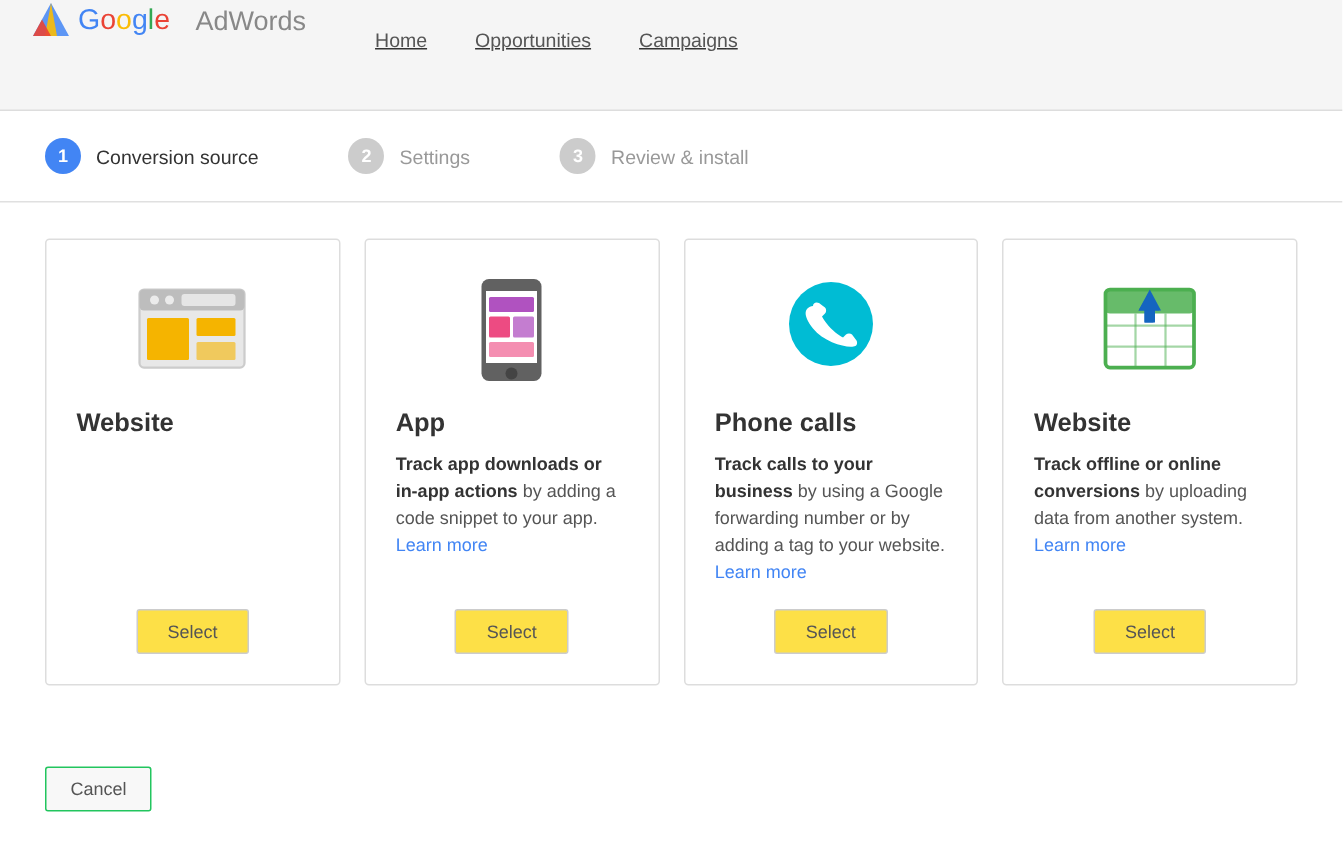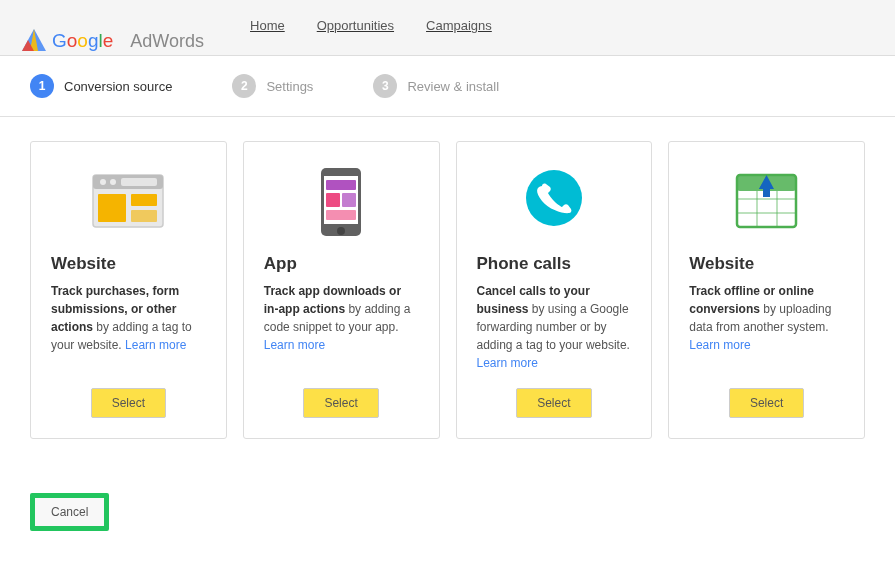--- a/index.html
+++ b/index.html
@@ -1,19 +1,19 @@
 <!DOCTYPE html>
 <html><head>
   <meta charset="utf-8">
   <style>
     * { box-sizing: border-box; margin: 0; padding: 0; }
     body { font-family: Arial, sans-serif; font-size: 13px; color: #333; background: #fff; width: 895px; min-height: 575px; }
 
     
-    .header { display: flex; align-items: flex-end; padding: 0 20px; height: 56px; background: #f5f5f5; border-bottom: 1px solid #ddd; }
+    .header { display: flex; align-items: flex-start; padding: 0 20px; height: 74px; background: #f5f5f5; border-bottom: 1px solid #ddd; }
     .logo { display: flex; align-items: center; margin-right: 30px; }
     nav { display: flex; align-items: center; gap: 0; text-decoration: underline; }
     .nav-item { padding: 0 16px; height: 56px; display: flex; align-items: center; font-size: 13px; color: #555; cursor: pointer; text-decoration: none; border-bottom: 3px solid transparent; }
     .nav-item.active { color: #4285f4; border-bottom: 3px solid #4285f4; font-weight: bold; }
 
     
     .stepper { display: flex; align-items: center; padding: 18px 30px; border-bottom: 1px solid #e0e0e0; background: #fff; }
     .step { display: flex; align-items: center; gap: 10px; margin-right: 60px; }
     .step-circle { width: 24px; height: 24px; border-radius: 50%; display: flex; align-items: center; justify-content: center; font-size: 12px; font-weight: bold; }
     .step-circle.active { background: #4285f4; color: #fff; }
@@ -31,21 +31,21 @@
     .card { border: 1px solid #ddd; border-radius: 3px; padding: 20px; flex: 1; display: flex; flex-direction: column; align-items: flex-start; }
     .card-icon { height: 80px; display: flex; align-items: center; justify-content: center; width: 100%; margin-bottom: 12px; }
     .card-title { font-size: 17px; font-weight: bold; color: #333; margin-bottom: 8px; }
     .card-desc { font-size: 12px; color: #555; line-height: 1.5; flex: 1; margin-bottom: 16px; }
     .card-desc strong { color: #333; font-weight: bold; }
     .card-desc a, .learn-more { color: #4285f4; text-decoration: none; cursor: pointer; }
     .select-btn { margin-top: auto; padding: 7px 20px; border: 1px solid #ccc; background: #fde047; border-radius: 2px; font-size: 12px; color: #555; cursor: pointer; align-self: center; }
 
     
     .cancel-section { padding: 0 30px 20px; }
-    .cancel-btn { padding: 7px 16px; border: 5px solid #22c55e; background: #f8f8f8; border-radius: 2px; font-size: 12px; color: #555; cursor: pointer; }
+    .cancel-btn { padding: 7px 16px; border: 1px solid #22c55e; background: #f8f8f8; border-radius: 2px; font-size: 12px; color: #555; cursor: pointer; }
   </style>
 </head>
 <body>
 
 <div class="header">
   <div class="logo">
 
     <svg width="28" height="28" viewBox="0 0 28 28">
       <polygon points="14,2 26,24 2,24" fill="#4285f4" opacity="0.85"></polygon>
       <polygon points="10,24 14,2 18,24" fill="#fbbc05" opacity="0.9"></polygon>
@@ -91,23 +91,20 @@
           <circle cx="20" cy="12" r="3" fill="#fff" opacity="0.7"></circle>
           <circle cx="30" cy="12" r="3" fill="#fff" opacity="0.7"></circle>
           <rect x="38" y="8" width="36" height="8" rx="2" fill="#fff" opacity="0.6"></rect>
 
           <rect x="15" y="24" width="28" height="28" rx="1" fill="#f5b400"></rect>
           <rect x="48" y="24" width="26" height="12" rx="1" fill="#f5b400"></rect>
           <rect x="48" y="40" width="26" height="12" rx="1" fill="#f5b400" opacity="0.6"></rect>
         </svg>
       </div>
       <div class="card-title">Website</div>
-      <div class="card-desc">
-        <strong>Track purchases, form submissions, or other actions</strong><span> by adding a tag to your website.</span> <a>Learn more</a>
-      </div>
       <button class="select-btn">Select</button>
     </div>
 
     <div class="card">
       <div class="card-icon">
         <svg width="60" height="72" viewBox="0 0 60 72">
 
           <rect x="10" y="2" width="40" height="68" rx="5" ry="5" fill="#616161"></rect>
           <rect x="13" y="10" width="34" height="48" fill="#fff"></rect>
 
@@ -132,21 +129,21 @@
 
           <circle cx="40" cy="32" r="28" fill="#00bcd4"></circle>
 
           <polygon points="28,54 40,60 38,52" fill="#00bcd4"></polygon>
 
           <path d="M28,20 C28,18 30,17 32,18 L36,21 C37,22 37,24 36,25 L34,27 C34,27 36,31 40,35 C44,39 48,41 48,41 L50,39 C51,38 53,38 54,39 L57,43 C58,45 57,47 55,47 C50,48 35,44 28,35 C21,26 22,21 28,20Z" fill="#fff"></path>
         </svg>
       </div>
       <div class="card-title">Phone calls</div>
       <div class="card-desc">
-        <strong>Cancel calls to your business</strong><span> by using a Google forwarding number or by adding a tag to your website.</span> <a>Learn more</a>
+        <strong>Track calls to your business</strong><span> by using a Google forwarding number or by adding a tag to your website.</span> <a>Learn more</a>
       </div>
       <button class="select-btn">Select</button>
     </div>
 
     <div class="card">
       <div class="card-icon">
         <svg width="75" height="70" viewBox="0 0 75 70">
 
           <rect x="8" y="8" width="59" height="52" rx="3" fill="#fff" stroke="#4caf50" stroke-width="2.5"></rect>
 

